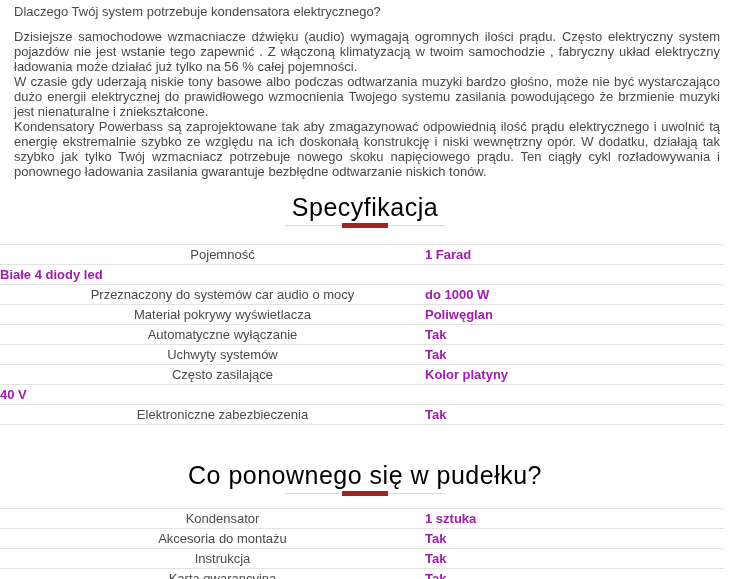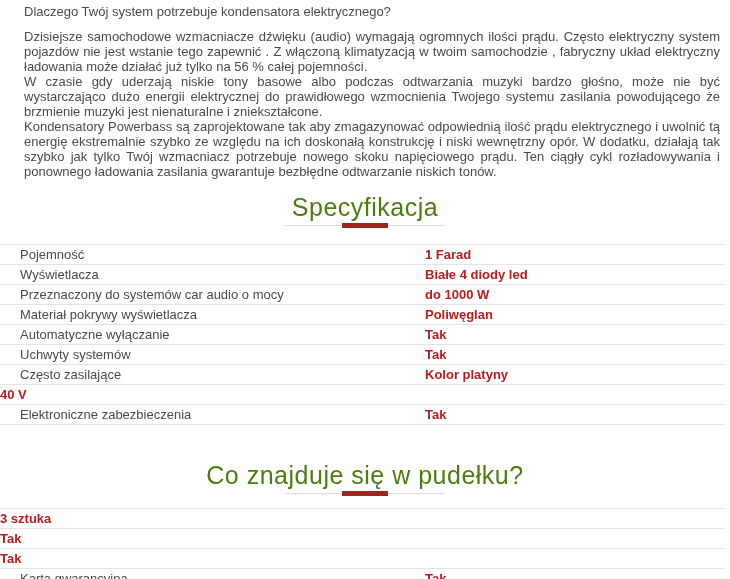--- a/index.html
+++ b/index.html
@@ -6,37 +6,37 @@
   html, body { margin: 0; padding: 0; }
   body {
     width: 730px;
     height: 579px;
     background: #ffffff;
     font-family: "Liberation Sans", sans-serif;
     font-size: 13px;
     color: #4a4a4a;
     overflow: hidden;
   }
-  .intro { padding: 4px 10px 0 24px; }
+  .intro { padding: 4px 10px 0 14px; }
   .intro-title { margin: 0 0 10px 0; line-height: 15px; }
   .intro-paragraphs p {
     margin: 0;
     text-align: justify;
     line-height: 15px;
   }
   .section { width: 100%; }
   .section-spec { margin-top: 14px; }
   .section-box { margin-top: 36px; }
   .section-heading {
     margin: 0;
     text-align: center;
     font-size: 25px;
     line-height: 28px;
     font-weight: 400;
-    color: #4d7c0f;
+    color: #000000;
     letter-spacing: 0.5px;
   }
   .heading-underline {
     position: relative;
     width: 160px;
     height: 5px;
     margin: 2px auto 0 auto;
   }
   .heading-underline .gray-line {
     position: absolute;
@@ -63,24 +63,25 @@
     align-items: center;
     height: 20px;
     border-bottom: 1px solid #e3e3e3;
   }
   .spec-row-label {
     flex: 0 0 425px;
     padding-left: 20px;
     color: #4a4a4a;
     white-space: nowrap;
     overflow: hidden;
+    text-align: center;
   }
   .spec-row-value {
     font-weight: bold;
-    color: #b91c1c;
+    color: #a21caf;
     white-space: nowrap;
   }
 </style>
 </head>
 <body>
 
 <div class="intro">
   <p class="intro-title">Dlaczego Twój system potrzebuje kondensatora elektrycznego?</p>
   <div class="intro-paragraphs">
     <p>Dzisiejsze samochodowe wzmacniacze dźwięku (audio) wymagają ogromnych ilości prądu. Często elektryczny system pojazdów nie jest wstanie tego zapewnić . Z włączoną klimatyzacją w twoim samochodzie , fabryczny układ elektryczny ładowania może działać już tylko na 56 % całej pojemności.</p>
@@ -94,21 +95,20 @@
   <div class="heading-underline">
     <div class="gray-line"></div>
     <div class="red-bar" style="background-color: rgb(158, 38, 30);"></div>
   </div>
   <div class="spec-table">
     <div class="spec-row">
       <span class="spec-row-label">Pojemność</span>
       <span class="spec-row-value">1 Farad</span>
     </div>
     <div class="spec-row">
-      <span class="spec-row-label">Wyświetlacza</span>
       <span class="spec-row-value">Białe 4 diody led</span>
     </div>
     <div class="spec-row">
       <span class="spec-row-label">Przeznaczony do systemów car audio o mocy</span>
       <span class="spec-row-value">do 1000 W</span>
     </div>
     <div class="spec-row">
       <span class="spec-row-label">Materiał pokrywy wyświetlacza</span>
       <span class="spec-row-value">Poliwęglan</span>
     </div>
@@ -128,33 +128,36 @@
       <span class="spec-row-value">40 V</span>
     </div>
     <div class="spec-row">
       <span class="spec-row-label">Elektroniczne zabezbieczenia</span>
       <span class="spec-row-value">Tak</span>
     </div>
   </div>
 </div>
 
 <div class="section section-box">
-  <h2 class="section-heading">Co znajduje się w pudełku?</h2>
+  <h2 class="section-heading">Co ponownego się w pudełku?</h2>
   <div class="heading-underline">
     <div class="gray-line"></div>
     <div class="red-bar" style="background-color: rgb(158, 38, 30);"></div>
   </div>
   <div class="spec-table">
     <div class="spec-row">
-      <span class="spec-row-value">3 sztuka</span>
+      <span class="spec-row-label">Kondensator</span>
+      <span class="spec-row-value">1 sztuka</span>
     </div>
     <div class="spec-row">
+      <span class="spec-row-label">Akcesoria do montażu</span>
       <span class="spec-row-value">Tak</span>
     </div>
     <div class="spec-row">
+      <span class="spec-row-label">Instrukcja</span>
       <span class="spec-row-value">Tak</span>
     </div>
     <div class="spec-row">
       <span class="spec-row-label">Karta gwarancyjna</span>
       <span class="spec-row-value">Tak</span>
     </div>
 
   </div>
 </div>
 

